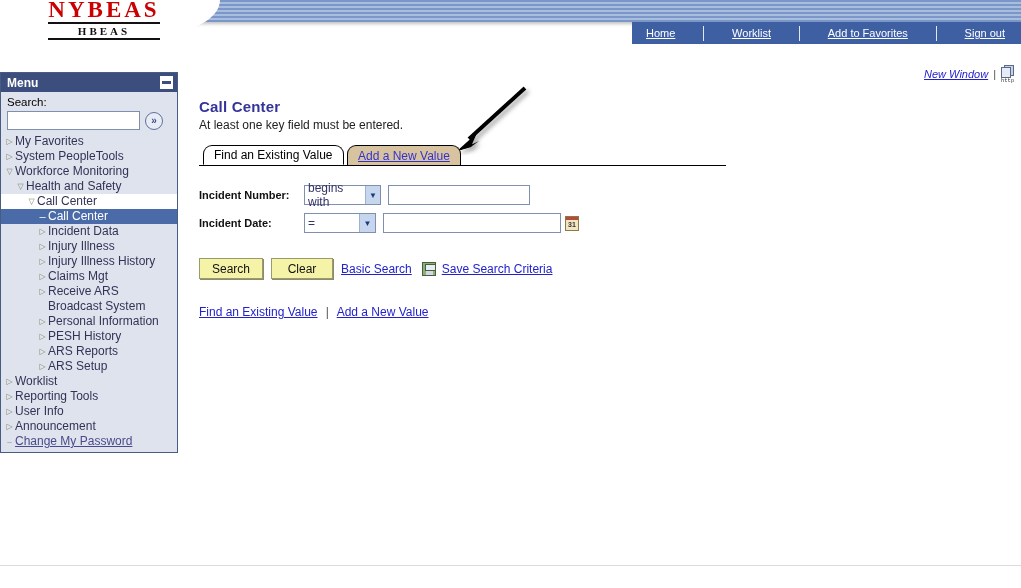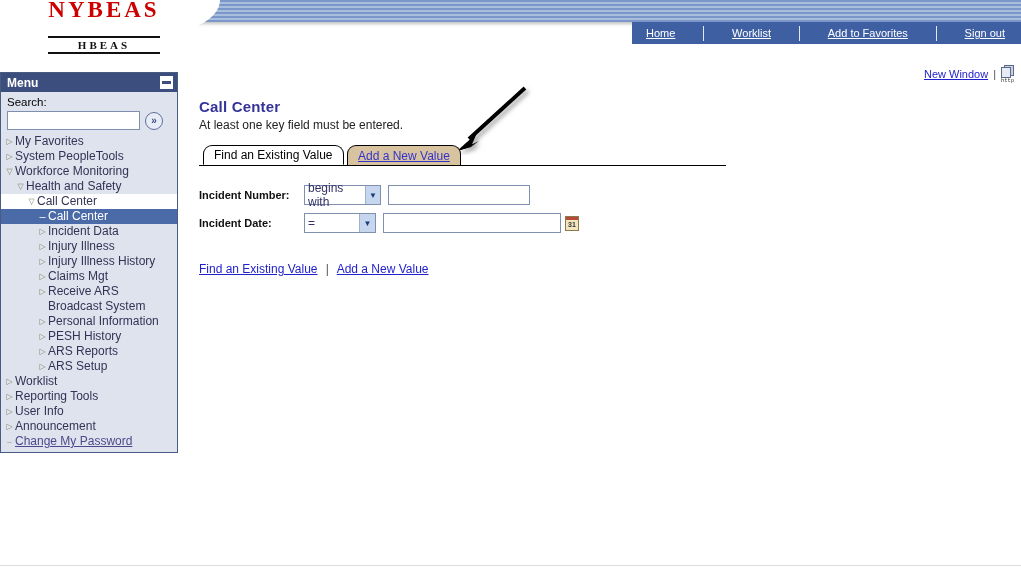--- a/index.html
+++ b/index.html
@@ -46,35 +46,35 @@
 
   
   .logo {
     position: absolute; left: 48px; top: -1px; width: 112px; text-align: center;
     z-index: 5;
   }
   .logo-main {
     font-family: "Liberation Serif", serif;
     font-size: 23px; font-weight: bold; color: #cc0000;
     letter-spacing: 3px; line-height: 22px;
-    border-bottom: 2px solid #111; padding-bottom: 15px;
+    border-bottom: 2px solid #111; padding-bottom: 1px;
   }
   .logo-sub {
     font-family: "Liberation Serif", serif;
     font-size: 11px; font-weight: bold; color: #111;
     letter-spacing: 3px; line-height: 13px;
     border-bottom: 2px solid #111; margin-top: 1px;
   }
 
   
   .newwin {
     position: absolute; right: 6px; top: 65px;
     display: flex; align-items: center; gap: 5px; font-size: 11px;
   }
-  .newwin a { color: #2222cc; text-decoration: underline; cursor: pointer; }
+  .newwin a { color: #2222cc; text-decoration: underline; cursor: pointer; font-style: italic; }
   .newwin .bar { color: #555; }
   .http-icon {
     width: 14px; height: 18px; position: relative; display:inline-block;
   }
   .http-icon .pg1 {
     position:absolute; left:3px; top:0; width:10px; height:11px;
     background:#c9d2e4; border:1px solid #5a6a8a;
   }
   .http-icon .pg2 {
     position:absolute; left:0; top:2px; width:10px; height:11px;
@@ -404,20 +404,27 @@
           <span>=</span>
           <span class="chev">▼</span>
         </div>
         <input class="ftext t2" type="text" value="" style="">
         <span class="cal-icon">
           <span>31</span>
         </span>
       </div>
     </div>
 
+    <div class="btnrow">
+      <div class="btn">Search</div>
+      <div class="btn">Clear</div>
+      <a class="lnk">Basic Search</a>
+      <span class="save-icon"></span>
+      <a class="lnk">Save Search Criteria</a>
+    </div>
 
     <div class="footlinks">
       <a class="lnk">Find an Existing Value</a>
       <span class="sep">|</span>
       <a class="lnk">Add a New Value</a>
     </div>
   </div>
 
   <svg class="arrow" viewBox="0 0 90 70">
     <defs>

